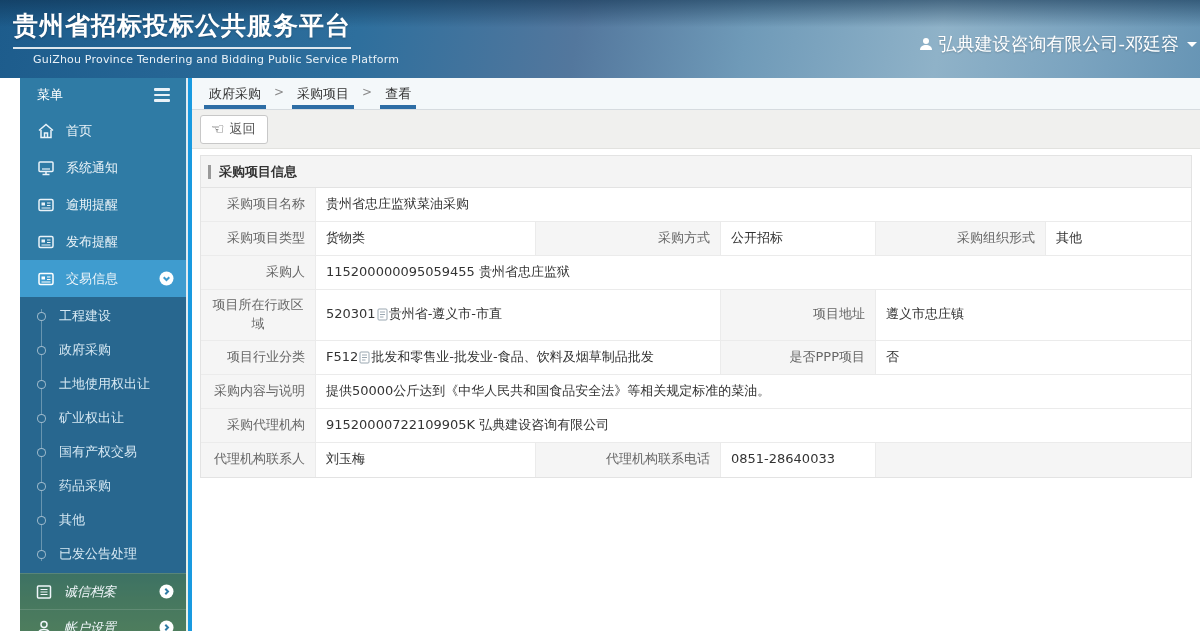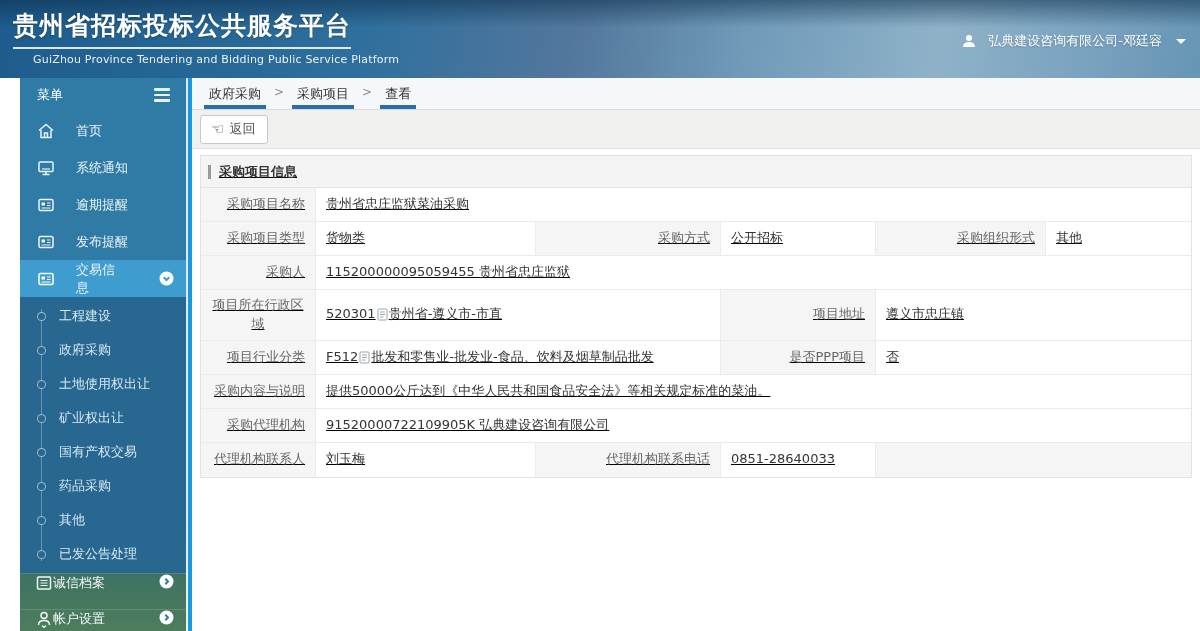--- a/index.html
+++ b/index.html
@@ -14,65 +14,65 @@
       linear-gradient(100deg, #1d5c8c 0%, #2e6f9d 30%, #53779d 48%, #6f9ab8 62%, #8fb2c8 78%, #7aa3bf 90%, #6795b5 100%);
   }
   .brand { position:absolute; left:13px; top:9px; }
   .brand h1 {
     display:inline-block; font-size:25px; font-weight:bold; color:#fff; letter-spacing:1px;
     padding-bottom:5px; border-bottom:2px solid rgba(255,255,255,0.85);
     text-shadow:0 1px 2px rgba(0,0,0,0.25);
   }
   .brand .sub { font-size:11px; color:#eaf2f8; margin-top:4px; letter-spacing:0.2px;margin-left:20px; }
   .userbox {
-    position:absolute; right:14px; top:32px; display:flex; align-items:center; gap:12px;
-    color:#fff; font-size:13px; cursor:pointer; text-shadow:0 1px 2px rgba(0,0,0,0.2);
+    position:absolute; right:3px; top:32px; display:flex; align-items:center; gap:6px;
+    color:#fff; font-size:18px; cursor:pointer; text-shadow:0 1px 2px rgba(0,0,0,0.2);
   }
   .caret-down { width:0; height:0; border-left:5px solid transparent; border-right:5px solid transparent; border-top:5px solid #fff; margin-left:2px; }
 
   
   .app { display:flex; height:553px; }
   .sidebar {
     width:168px; overflow:hidden; position:relative; flex:none;
     display:flex; flex-direction:column;
     border-right:2px solid rgba(255,255,255,0.85);
     background:linear-gradient(180deg, #2f7ba5 0%, #2f7ba5 58%, #347a90 72%, #4c8a71 84%, #699d60 94%, #79a75c 100%);
     margin-left:20px;
   }
   .vdivider { width:4px; flex:none; background:#199ae0; }
   .main { flex:1; display:flex; flex-direction:column; background:#fff; min-width:0; }
 
   
   .menu-head { height:34px; flex:none; display:flex; align-items:center; justify-content:space-between; padding:0 14px 0 17px; color:#fff; font-size:13px; }
   .hamburger { display:flex; flex-direction:column; gap:3px; cursor:pointer; padding:2px; }
   .hamburger span { display:block; width:16px; height:2.5px; background:#e9f2f8; border-radius:1px; }
-  .nav-item { height:37px; flex:none; display:flex; align-items:center; gap:21px; padding:0 12px 0 17px; color:#ecf4f9; font-size:13px; cursor:pointer; }
+  .nav-item { height:37px; flex:none; display:flex; align-items:center; gap:11px; padding:0 12px 0 17px; color:#ecf4f9; font-size:13px; cursor:pointer; }
   .nav-item .nav-ico { width:18px; height:18px; flex:none; display:flex; align-items:center; justify-content:center; }
   .nav-item .grow { flex:1; }
   .nav-item.active { background:#3f9ccf; }
   .submenu { flex:none; background:#28678f; position:relative; padding:2px 0; }
   .submenu::before { content:""; position:absolute; left:21px; top:12px; bottom:12px; width:1px; background:rgba(255,255,255,0.3); }
   .sub-item { height:34px; display:flex; align-items:center; padding-left:39px; font-size:13px; color:#d6e8f3; position:relative; cursor:pointer; }
   .sub-item::before { content:""; position:absolute; left:17px; top:13px; width:7px; height:7px; border-radius:50%; border:1px solid rgba(255,255,255,0.55); background:#28678f; }
-  .bottom-item { height:36px; flex:none; display:flex; padding:0 12px 0 15px; color:#f0f6fa; font-size:13px; background:rgba(20,66,96,0.42); border-top:1px solid rgba(255,255,255,0.14); cursor:pointer; }
+  .bottom-item { height:36px; flex:none; display:flex; align-items:center; gap:11px; padding:0 12px 0 15px; color:#f0f6fa; font-size:13px; background:rgba(20,66,96,0.42); border-top:1px solid rgba(255,255,255,0.14); cursor:pointer;font-style:italic; }
   .bottom-item .grow { flex:1; }
 
   
   .crumbbar { height:32px; flex:none; background:#f4f8fa; border-bottom:1px solid #d6dbdf; display:flex; align-items:stretch; padding-left:8px; }
   .crumb { position:relative; display:flex; align-items:center; padding:0 9px; font-size:13px; color:#333; cursor:pointer; }
   .crumb::after { content:""; position:absolute; left:4px; right:4px; bottom:0; height:4px; background:#2d6da5; }
   .crumb-sep { display:flex; align-items:center; color:#8a8a8a; font-size:12px; padding:0 4px 3px; }
 
   
   .toolbar { height:39px; flex:none; background:#f0f0ee; border-bottom:1px solid #e2e2df; display:flex; align-items:center; padding-left:8px; }
   .btn-back { display:inline-flex; align-items:center; gap:5px; background:#fff; border:1px solid #c8c8c8; border-radius:3px; padding:4px 12px 5px 10px; font-size:13px; color:#555; cursor:pointer; }
   .btn-back .glyph { font-size:15px; line-height:1; color:#333; }
 
   
-  .content { flex:1; background:#fff; padding:6px 8px 0; overflow:hidden;text-decoration:underline; }
+  .content { flex:1; background:#fff; padding:6px 8px 0; overflow:hidden; }
   .panel { border:1px solid #e3e3e3; }
   .section-head { height:32px; display:flex; align-items:center; background:#f4f4f4; border-bottom:1px solid #e3e3e3; }
   .section-bar { width:3px; height:14px; background:#999; margin:0 8px 0 7px; flex:none; }
   .section-title { font-size:13px; font-weight:bold; color:#333; }
   .grid-row { display:grid; grid-template-columns:115px 220px 185px 155px 170px 1fr; border-bottom:1px solid #ebebeb; min-height:34px; }
   .grid-row:last-child { border-bottom:none; }
   .cell { display:flex; align-items:center; padding:6px 10px; font-size:13px; border-right:1px solid #ebebeb; line-height:1.45; }
   .grid-row .cell:last-child { border-right:none; }
   .lab { background:#f5f5f5; color:#666; justify-content:flex-end; text-align:center; }
   .val { color:#333; background:#fff; }

